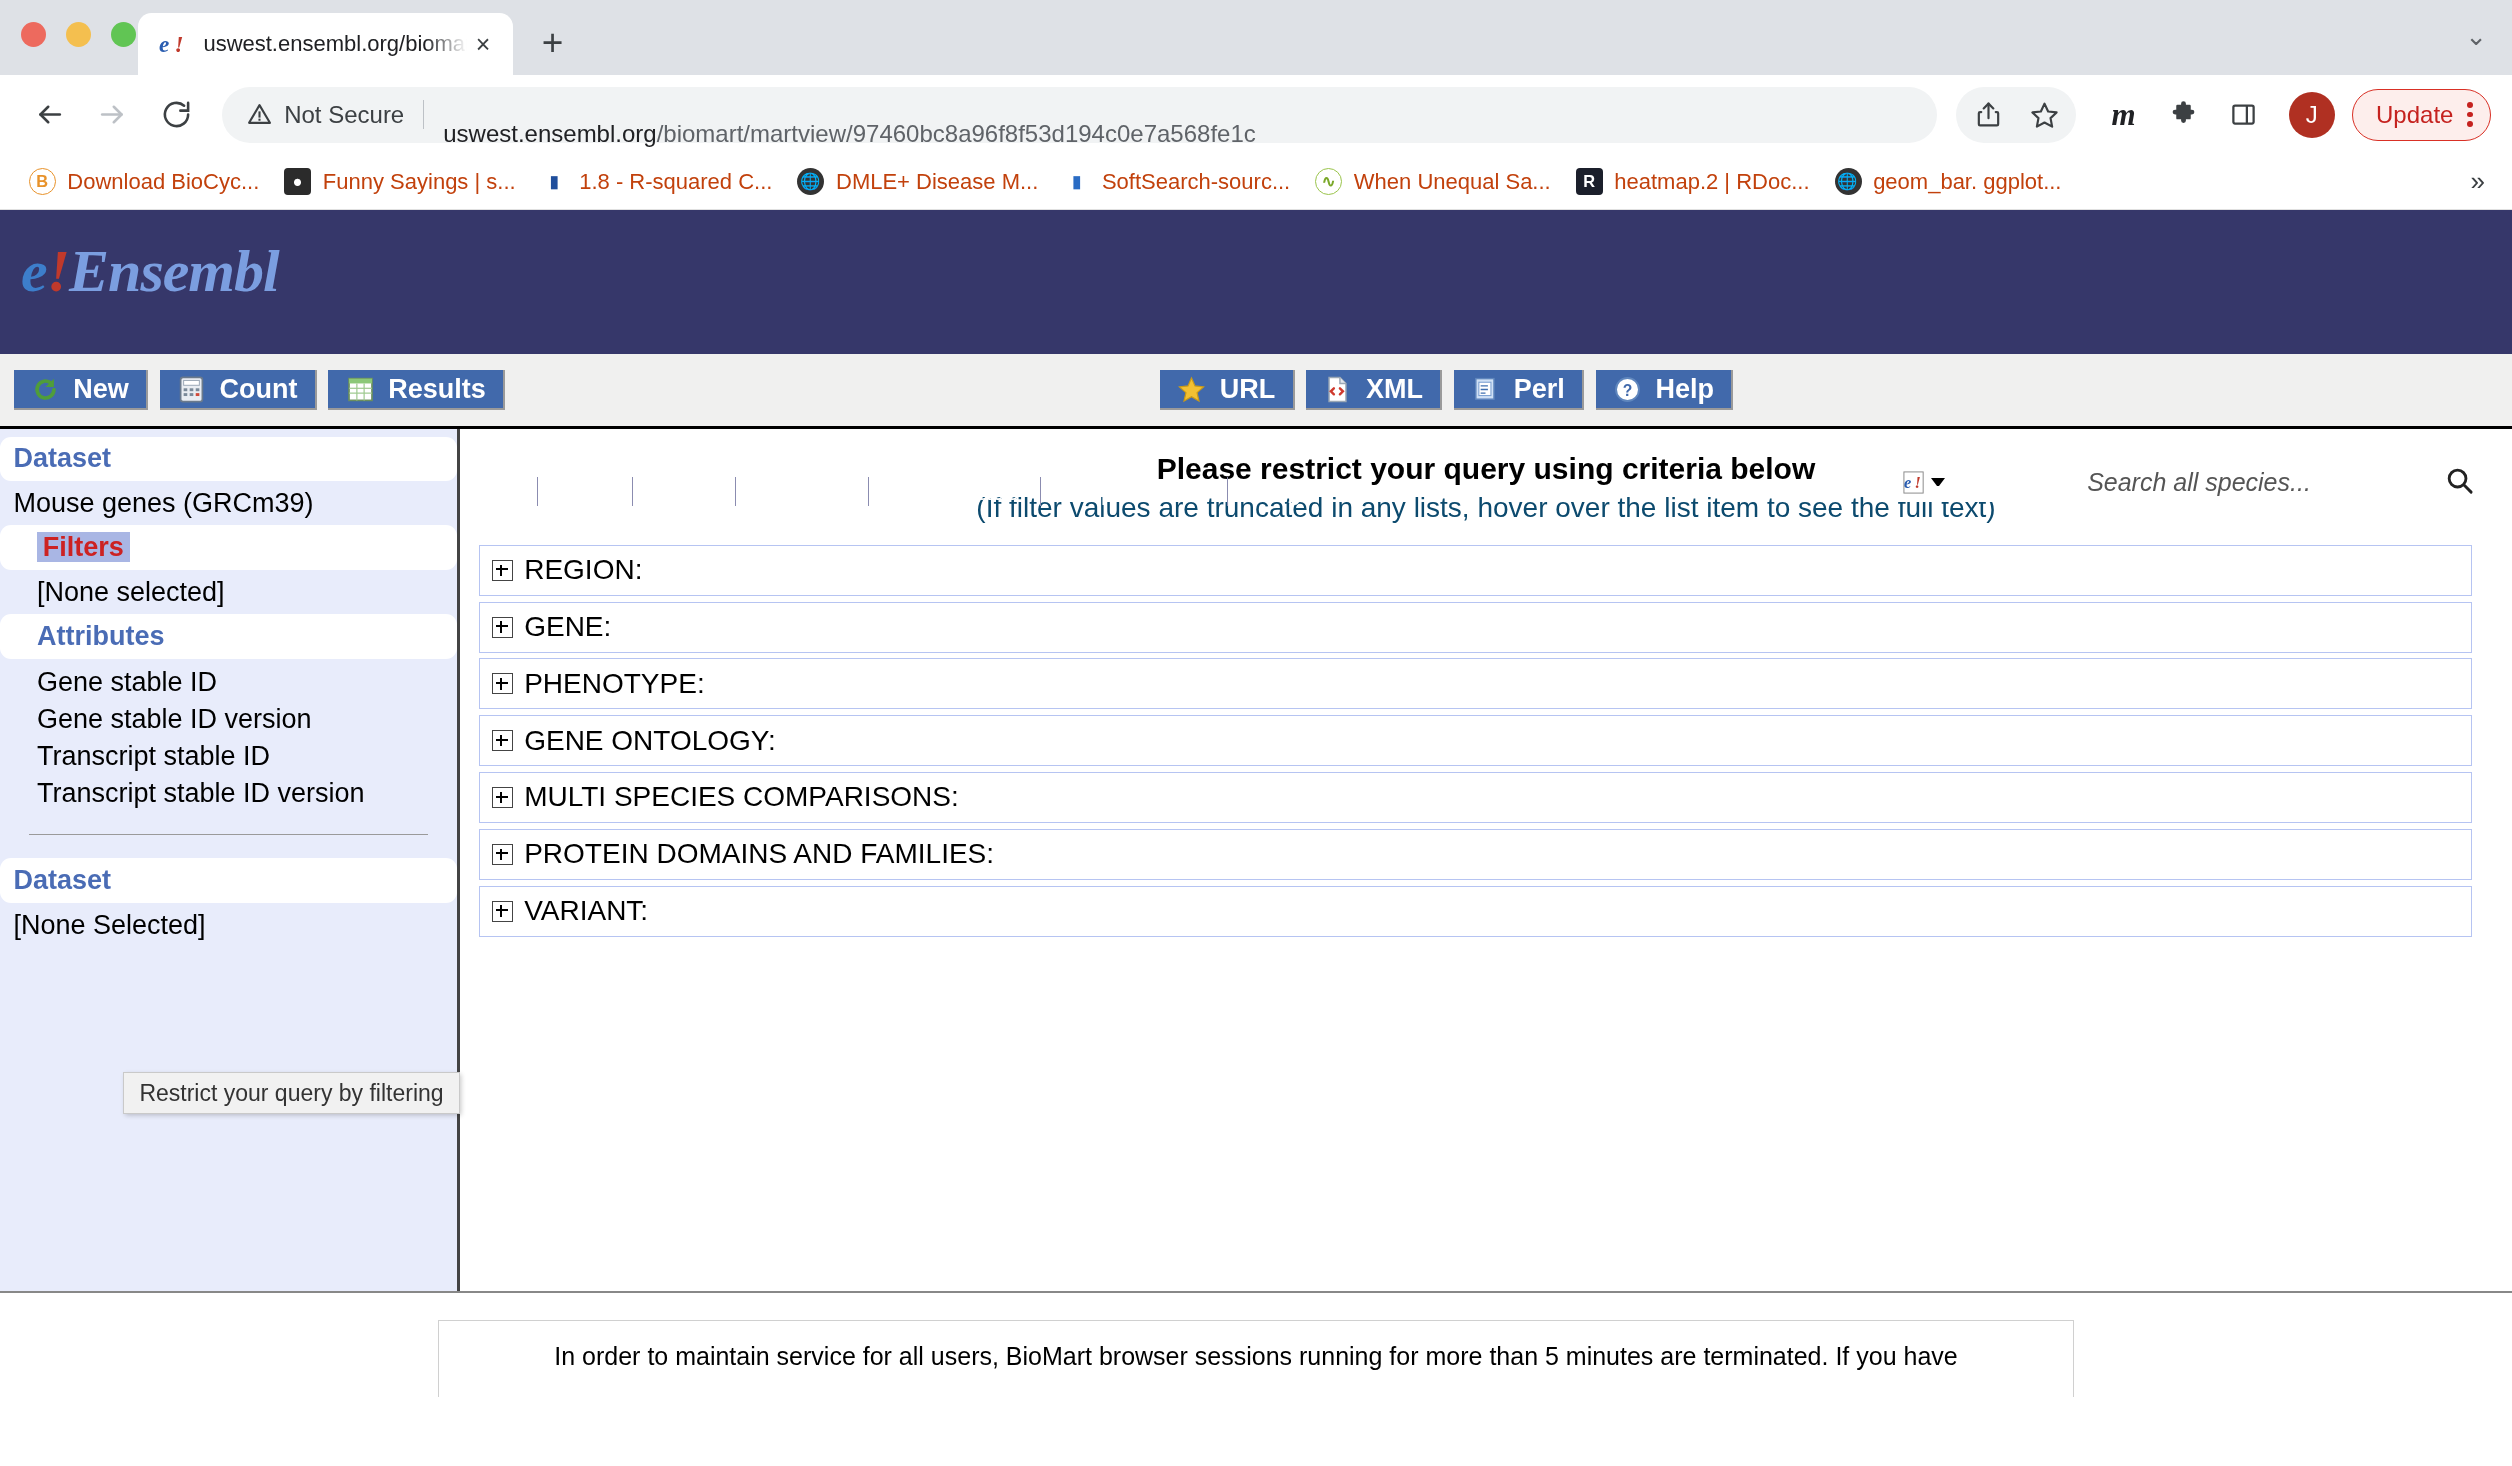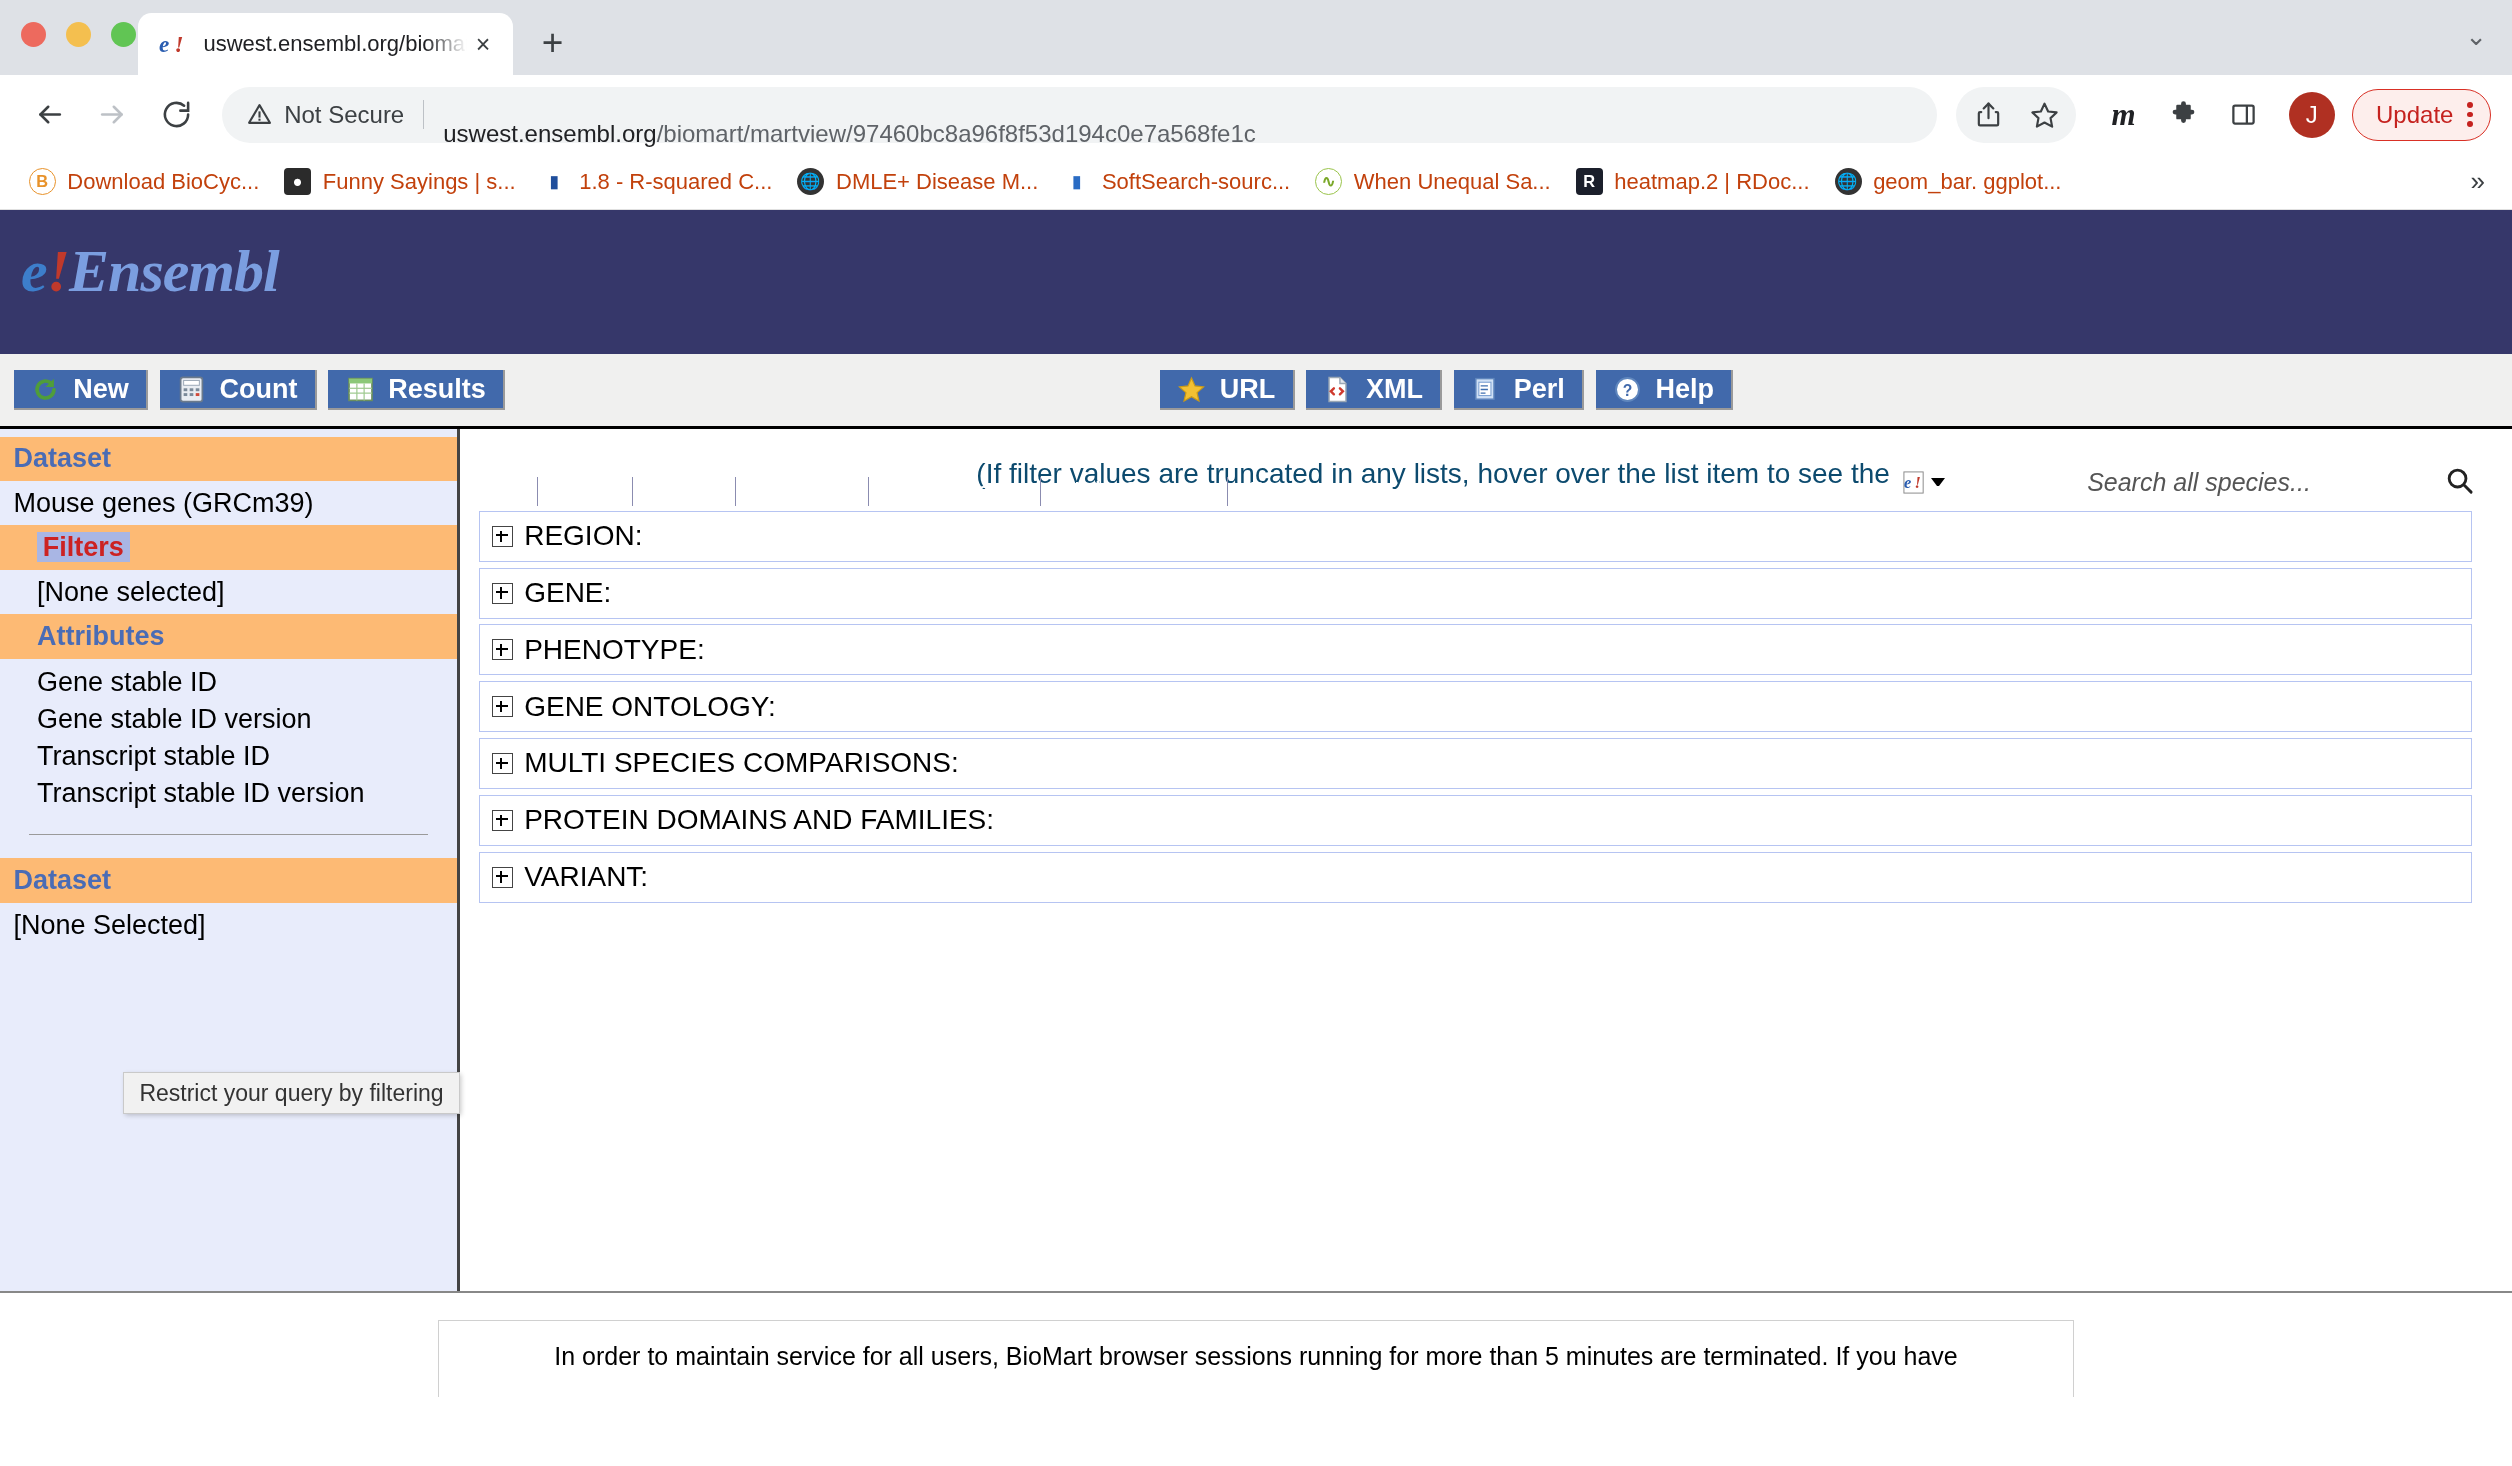--- a/index.html
+++ b/index.html
@@ -312,25 +312,26 @@
   }
   .sidebar {
     width: 460px;
     flex: 0 0 460px;
     background: #e8ecfb;
     border-right: 3.9px solid #444;
     position: relative;
     padding-top: 7.7px;
   }
   .sec-head {
-    background: #fdba74;
+    background: #ffffff;
     font-size: 27px;
     font-weight: bold;
     color: #4a6cb5;
     padding: 6.7px 0 6.7px 13.5px;
+    border-radius: 11px;
   }
   .sec-head.indent { padding-left: 37px; }
   .sec-head .filters-hl {
     background: #a9b6e4;
     color: #cc2222;
     padding: 0 5.8px;
   }
   .sec-item {
     font-size: 27px;
     color: #000;
@@ -718,20 +719,21 @@
 
         <hr class="divider">
 
         <div class="sec-head">Dataset</div>
         <div class="sec-item">[None Selected]</div>
 
         <div class="tooltip">Restrict your query by filtering</div>
       </div>
 
       <div class="main">
+        <div class="main-title">Please restrict your query using criteria below</div>
         <div class="main-sub">(If filter values are truncated in any lists, hover over the list item to see the full text)</div>
 
         <div class="filters-wrap">
           <div class="filter-row">
             <span class="plusbox"></span>
             <span class="filter-label">REGION:</span>
           </div>
           <div class="filter-row">
             <span class="plusbox"></span>
             <span class="filter-label">GENE:</span>

